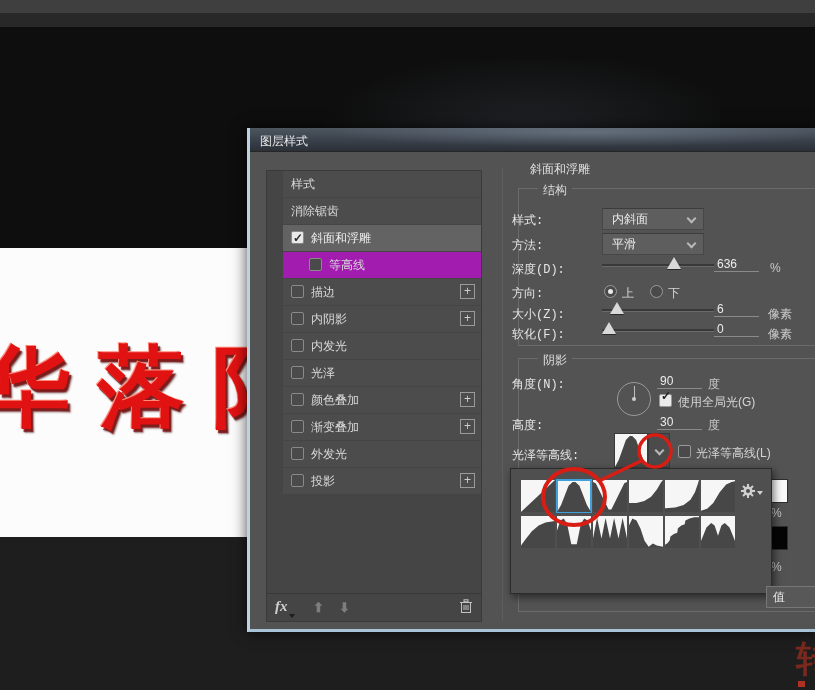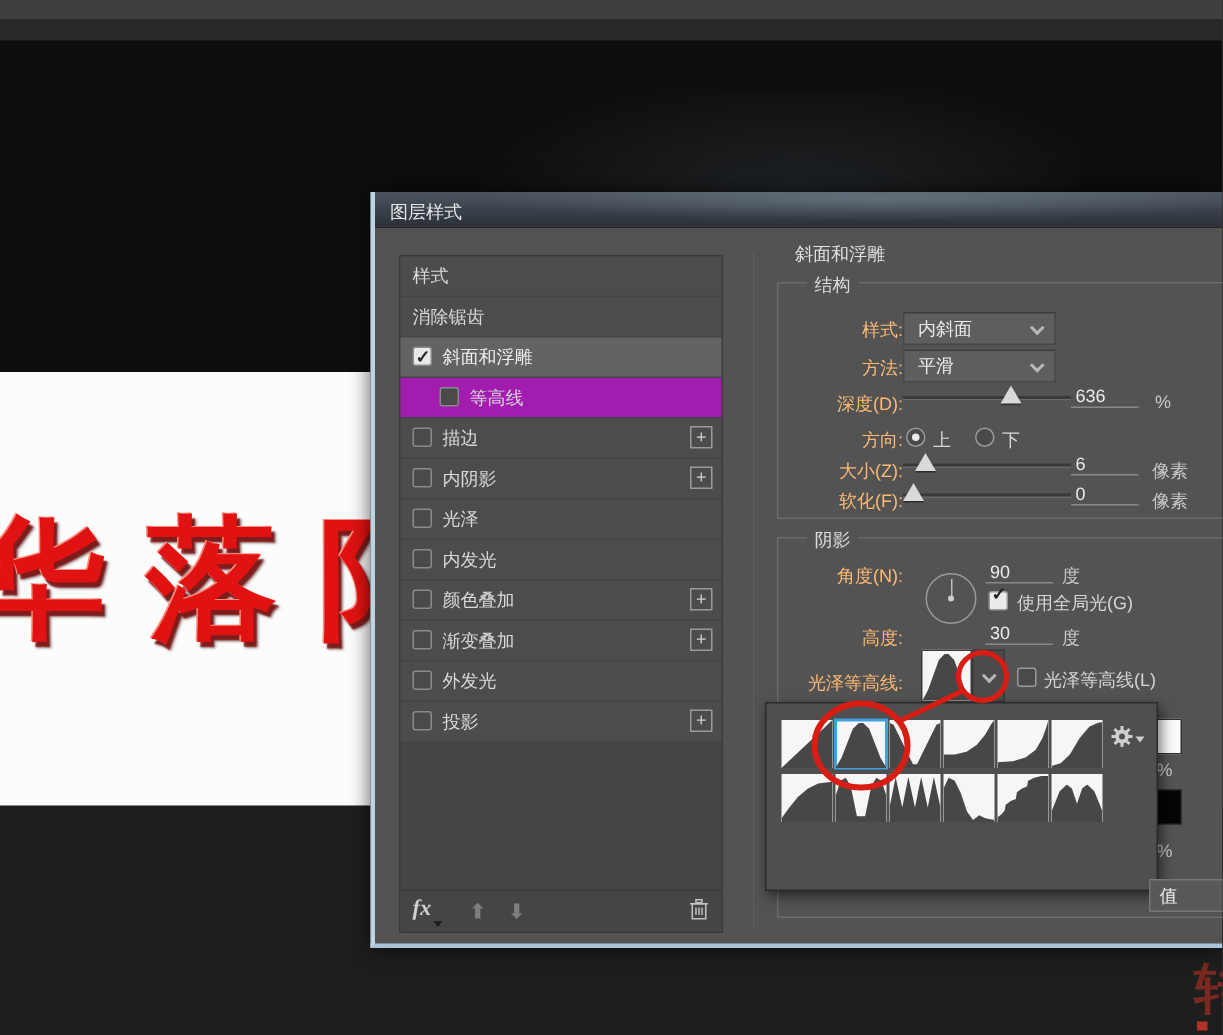--- a/index.html
+++ b/index.html
@@ -28,21 +28,21 @@
               background:linear-gradient(180deg,#4d565f 0%, #39404a 55%, #2c3138 100%);
               border-bottom:1px solid #262626; }
   .titlebar:after { content:""; position:absolute; inset:0;
               background:radial-gradient(ellipse at 60% 20%, rgba(170,190,210,.28), transparent 55%); }
   .title-text { position:absolute; left:10px; top:5px; color:#e6e6e6; z-index:2; }
 
   
   .sidebar { position:absolute; left:16px; top:42px; width:216px; height:452px; background:#454545;
              border:1px solid #3a3a3a; }
   .sb-row { position:relative; height:26px; margin-bottom:1px; background:#4c4c4c; line-height:26px;
-            padding-left:8px; color:#d9d9d9; white-space:nowrap; }
+            padding-left:8px; color:#d9d9d9; white-space:nowrap;margin-left:16px; }
   .sb-row.selected { background:#636363; color:#f0f0f0; }
   .sb-row.sub { padding-left:26px; background:#a21caf; }
   .sb-check { display:inline-block; width:13px; height:13px; vertical-align:-2px; margin-right:7px;
               background:#4a4a4a; border:1px solid #8a8a8a; border-radius:2px; position:relative; }
   .sb-check.on { background:#e9e9e9; }
   .sb-check.on:after { content:"✓"; position:absolute; left:1px; top:-7px; color:#2b2b2b; font-weight:bold; font-size:12px; }
   .sb-plus { position:absolute; right:6px; top:5px; width:15px; height:15px; border:1px solid #9a9a9a;
              color:#cfcfcf; text-align:center; line-height:13px; font-size:12px; }
   .sb-footer { position:absolute; left:0; bottom:0; width:100%; height:28px; border-top:1px solid #383838; background:#454545; }
   .fx-glyph { position:absolute; left:8px; top:4px; font-family:"Liberation Serif",serif; font-style:italic;
@@ -53,21 +53,21 @@
   .trash { position:absolute; right:8px; top:5px; }
 
   
   .divider-v { position:absolute; left:252px; top:40px; width:1px; height:452px; background:#474747; border-right:1px solid #5e5e5e; }
   .panel-header { position:absolute; left:280px; top:33px; color:#e2e2e2; }
   .fieldset { position:absolute; left:268px; width:600px; border:1px solid #6b6b6b; }
   .fs-structure { top:60px; height:158px; }
   .fs-shading  { top:230px; height:254px; }
   .legend { position:absolute; left:288px; background:#535353; padding:0 5px; color:#dcdcdc; }
 
-  .lbl { position:absolute; width:90px; text-align:right; color:#fdba74; white-space:nowrap; }
+  .lbl { position:absolute; width:90px; color:#e5e5e5; white-space:nowrap;font-family:Liberation Mono, monospace; }
   .val-box { position:absolute; width:45px; border-bottom:1px solid #8a8a8a; color:#ececec; padding-left:3px; }
   .unit { position:absolute; color:#c9c9c9; }
 
   .dropdown { position:absolute; width:102px; height:22px; background:#5e5e5e; border:1px solid #474747;
               border-top-color:#3c3c3c; line-height:21px; padding-left:9px; color:#ececec; }
   .dd-chev { position:absolute; right:8px; top:6px; width:7px; height:7px; border-right:2px solid #b8b8b8;
              border-bottom:2px solid #b8b8b8; transform:rotate(45deg); }
 
   .slider { position:absolute; width:112px; height:14px; }
   .slider .track { position:absolute; left:0; top:6px; width:100%; height:3px; background:#393939; border-bottom:1px solid #6a6a6a; }
@@ -134,22 +134,22 @@
   </div>
 
   <div class="sidebar">
     <div id="sidebar-list">
         <div class="sb-row"><span>样式</span></div>
         <div class="sb-row"><span>消除锯齿</span></div>
         <div class="sb-row selected"><span class="sb-check on"></span><span>斜面和浮雕</span></div>
         <div class="sb-row sub"><span class="sb-check"></span><span>等高线</span></div>
         <div class="sb-row"><span class="sb-check"></span><span>描边</span><span class="sb-plus">+</span></div>
         <div class="sb-row"><span class="sb-check"></span><span>内阴影</span><span class="sb-plus">+</span></div>
+        <div class="sb-row"><span class="sb-check"></span><span>内发光</span></div>
         <div class="sb-row"><span class="sb-check"></span><span>光泽</span></div>
-        <div class="sb-row"><span class="sb-check"></span><span>内发光</span></div>
         <div class="sb-row"><span class="sb-check"></span><span>颜色叠加</span><span class="sb-plus">+</span></div>
         <div class="sb-row"><span class="sb-check"></span><span>渐变叠加</span><span class="sb-plus">+</span></div>
         <div class="sb-row"><span class="sb-check"></span><span>外发光</span></div>
         <div class="sb-row"><span class="sb-check"></span><span>投影</span><span class="sb-plus">+</span></div>
       </div>
     <div class="sb-footer">
       <span class="fx-glyph">fx</span>
       <span class="fx-caret"></span>
       <span class="sb-arrow" style="left:46px">⬆</span>
       <span class="sb-arrow" style="left:72px">⬇</span>

